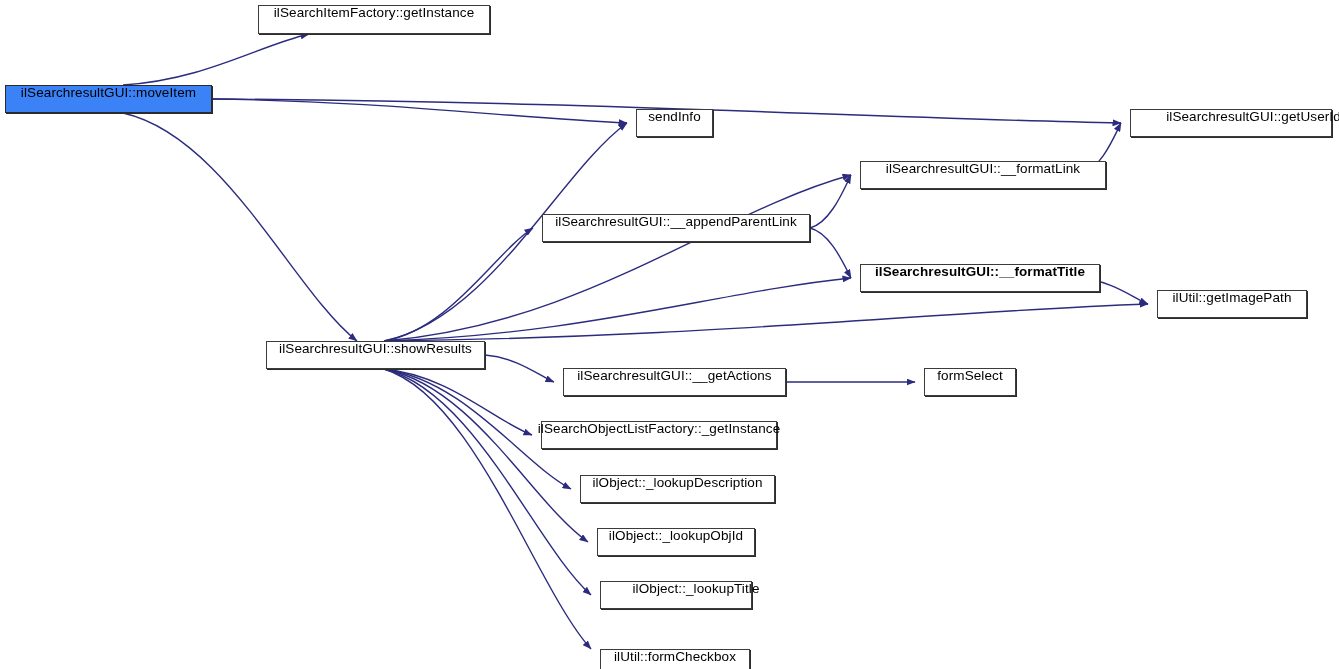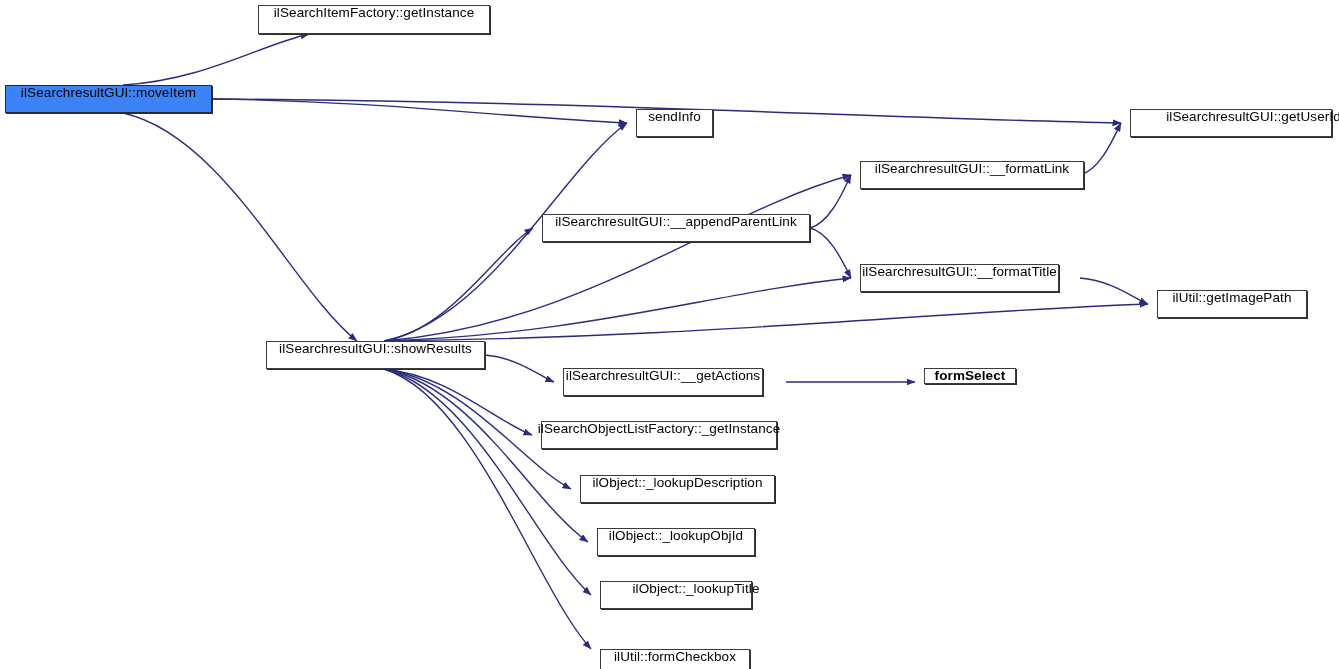--- a/index.html
+++ b/index.html
@@ -87,39 +87,39 @@
       </div>
       <div class="node highlight" style="left: 5px; top: 85px; width: 207px; height: 28px;">
         <span class="node-label">ilSearchresultGUI::moveItem</span>
       </div>
       <div class="node" style="left: 636px; top: 109px; width: 77px; height: 28px;">
         <span class="node-label">sendInfo</span>
       </div>
       <div class="node" style="left: 1130px; top: 109px; width: 202px; height: 28px; padding-left: 45px;">
         <span class="node-label">ilSearchresultGUI::getUserId</span>
       </div>
-      <div class="node" style="left: 860px; top: 161px; width: 224px; height: 28px;">
+      <div class="node" style="left: 860px; top: 161px; width: 246px; height: 28px;">
         <span class="node-label">ilSearchresultGUI::__formatLink</span>
       </div>
       <div class="node" style="left: 542px; top: 214px; width: 268px; height: 28px;">
         <span class="node-label">ilSearchresultGUI::__appendParentLink</span>
       </div>
-      <div class="node" style="left: 860px; top: 264px; width: 199px; height: 28px;">
+      <div class="node" style="left: 860px; top: 264px; width: 240px; height: 28px; font-weight: bold;">
         <span class="node-label">ilSearchresultGUI::__formatTitle</span>
       </div>
       <div class="node" style="left: 1157px; top: 290px; width: 150px; height: 28px;">
         <span class="node-label">ilUtil::getImagePath</span>
       </div>
       <div class="node" style="left: 266px; top: 341px; width: 219px; height: 28px;">
         <span class="node-label">ilSearchresultGUI::showResults</span>
       </div>
-      <div class="node" style="left: 563px; top: 368px; width: 200px; height: 28px;">
+      <div class="node" style="left: 563px; top: 368px; width: 223px; height: 28px;">
         <span class="node-label">ilSearchresultGUI::__getActions</span>
       </div>
-      <div class="node" style="left: 924px; top: 368px; width: 92px; height: 16px; font-weight: bold;">
+      <div class="node" style="left: 924px; top: 368px; width: 92px; height: 28px;">
         <span class="node-label">formSelect</span>
       </div>
       <div class="node" style="left: 541px; top: 421px; width: 236px; height: 28px;">
         <span class="node-label">ilSearchObjectListFactory::_getInstance</span>
       </div>
       <div class="node" style="left: 580px; top: 475px; width: 195px; height: 28px;">
         <span class="node-label">ilObject::_lookupDescription</span>
       </div>
       <div class="node" style="left: 597px; top: 528px; width: 158px; height: 28px;">
         <span class="node-label">ilObject::_lookupObjId</span>

